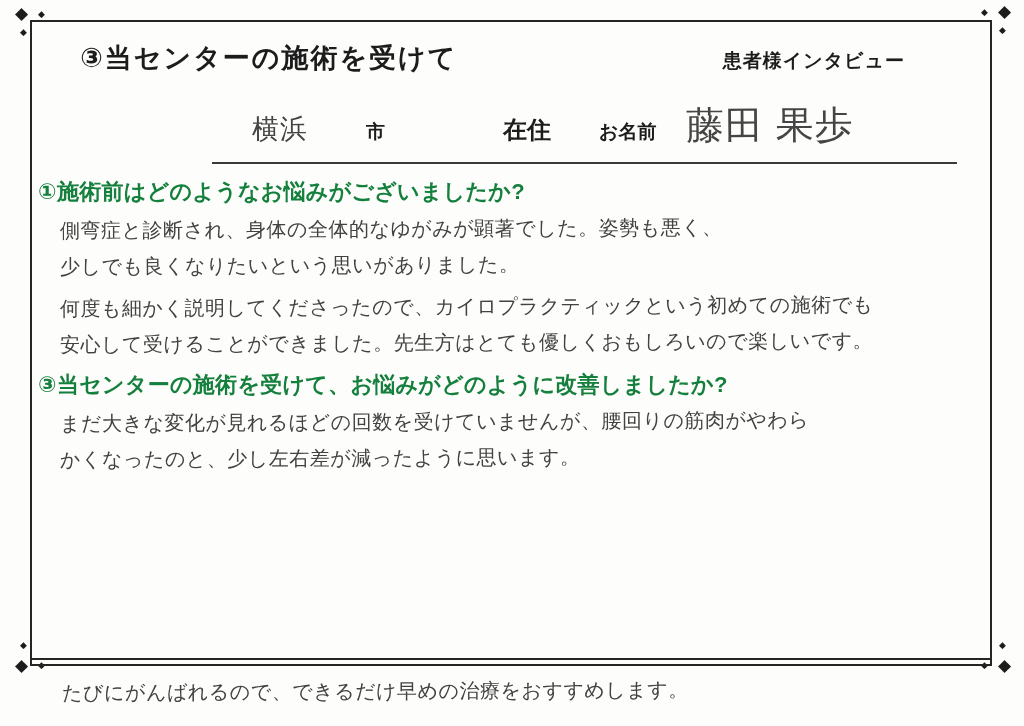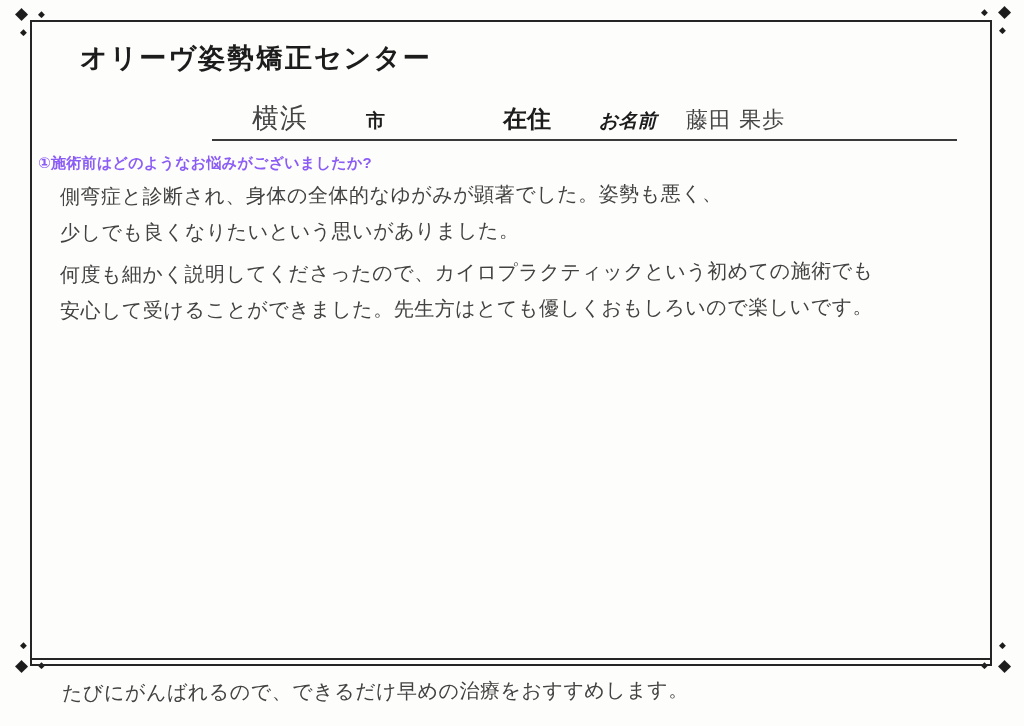--- a/index.html
+++ b/index.html
@@ -60,33 +60,33 @@
     font-size:19px; font-weight:bold; color:#1c1c1c; letter-spacing:1px;
     padding-bottom:2px;
   }
 
   
   .name-line {
     margin:24px 0 10px 180px;
     width:745px;
     border-bottom:2px solid #3a3a3a;
     display:flex; align-items:baseline;
-    padding-bottom:3px;
+    padding-bottom:11px;
   }
   .hw { color:#454545; letter-spacing:1px; transform:rotate(-0.4deg); }
   .city-value { font-size:27px; margin-left:40px; }
   .city-suffix { font-size:19px; font-weight:bold; color:#1c1c1c; margin-left:58px; }
   .residence-label { font-size:24px; font-weight:bold; color:#1c1c1c; margin-left:118px; }
-  .name-label { font-size:19px; font-weight:bold; color:#1c1c1c; margin-left:48px;font-style:italic; }
-  .name-value { font-size:22px; margin-left:30px; }
+  .name-label { font-size:19px; font-weight:bold; color:#1c1c1c; margin-left:48px; }
+  .name-value { font-size:38px; margin-left:30px; }
 
   
   .qa { margin:13px 6px 0 6px; }
   .q-label {
-    font-size:15px; font-weight:bold; color:#8b5cf6; letter-spacing:0.3px;
+    font-size:22px; font-weight:bold; color:#15803d; letter-spacing:0.3px;
   }
   .answer-line {
     display:block;
     font-size:20px; color:#424242;
     letter-spacing:0.5px;
     margin:7px 0 0 22px;
     line-height:1.45;
     transform:rotate(-0.3deg);
   }
   .qa.q4 .answer-line { margin-top:6px; }
@@ -120,21 +120,22 @@
   </div>
   <div class="corner bl">
     <span class="d lg">◆</span>
     <span class="d sm h">◆</span>
     <span class="d sm v">◆</span>
   </div>
 
   <div class="frame">
 
     <div class="header-row">
-      <div class="title">オリーヴ姿勢矯正センター</div>
+      <div class="title">③当センターの施術を受けて</div>
+      <div class="subtitle">患者様インタビュー</div>
     </div>
 
     <div class="name-line">
       <span class="hw city-value">横浜</span>
       <span class="city-suffix">市</span>
       <span class="residence-label">在住</span>
       <span class="name-label">お名前</span>
       <span class="hw name-value">藤田 果歩</span>
     </div>
 
@@ -142,20 +143,25 @@
       <div class="q-label">①施術前はどのようなお悩みがございましたか?</div>
       <span class="answer-line">側弯症と診断され、身体の全体的なゆがみが顕著でした。姿勢も悪く、</span>
       <span class="answer-line">少しでも良くなりたいという思いがありました。</span>
     </div>
 
     <div class="qa q2">
       <span class="answer-line">何度も細かく説明してくださったので、カイロプラクティックという初めての施術でも</span>
       <span class="answer-line">安心して受けることができました。先生方はとても優しくおもしろいので楽しいです。</span>
     </div>
 
+    <div class="qa q3">
+      <div class="q-label">③当センターの施術を受けて、お悩みがどのように改善しましたか?</div>
+      <span class="answer-line">まだ大きな変化が見れるほどの回数を受けていませんが、腰回りの筋肉がやわら</span>
+      <span class="answer-line">かくなったのと、少し左右差が減ったように思います。</span>
+    </div>
 
 
     <div class="bottom-rule"></div>
   </div>
 
   <div class="overflow-line">たびにがんばれるので、できるだけ早めの治療をおすすめします。</div>
 
 </div>
 
 </body></html>

